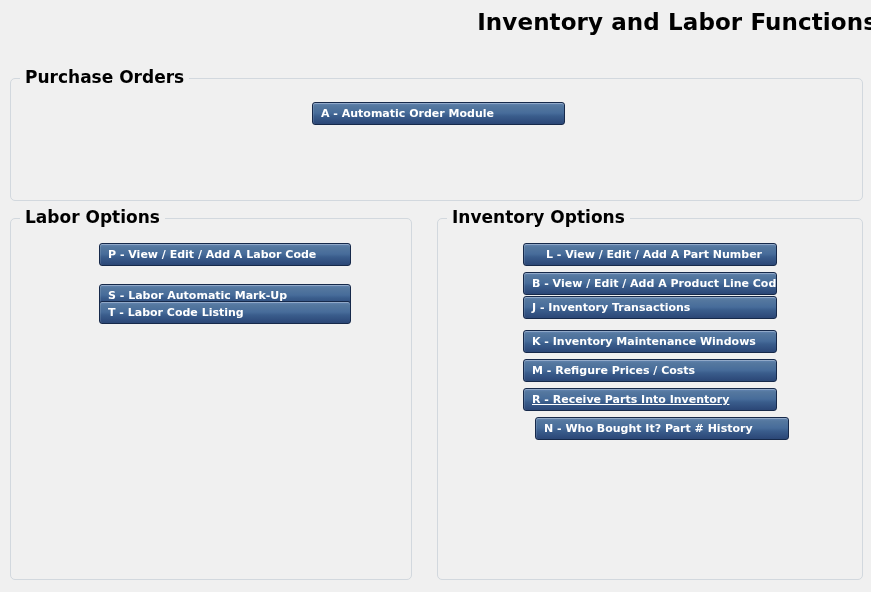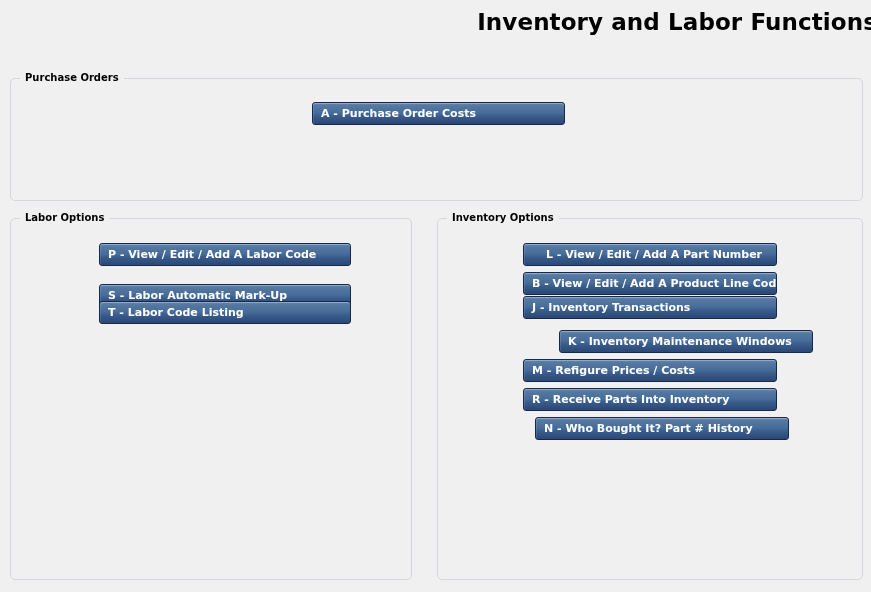--- a/index.html
+++ b/index.html
@@ -37,21 +37,21 @@
     border: 1px solid #d2d8de;
     border-radius: 5px;
     background: transparent;
   }
   .group-legend {
     position: absolute;
     top: -10px;
     left: 9px;
     padding: 0 5px;
     background: #f0f0f0;
-    font-size: 10px;
+    font-size: 17px;
     font-weight: bold;
     color: #000000;
     white-space: nowrap;
     line-height: 17px;
   }
 
   #group-purchase-orders {
     left: 10px;
     top: 78px;
     width: 851px;
@@ -117,35 +117,35 @@
   .labor-button.i2 { top: 301px; }
 
   
   .inventory-button {
     left: 523px;
     width: 254px;
   }
   .inventory-button.i0 { top: 243px; text-align: center; }
   .inventory-button.i1 { top: 272px; }
   .inventory-button.i2 { top: 296px; }
-  .inventory-button.i3 { top: 330px; margin-left: 36px; }
+  .inventory-button.i3 { top: 330px; }
   .inventory-button.i4 { top: 359px; }
-  .inventory-button.i5 { top: 388px; }
+  .inventory-button.i5 { top: 388px; text-decoration: underline; }
   .inventory-button.i6 { top: 417px; margin-left: 12px; }
 </style>
 </head>
 <body>
 
 <div id="page-title">Inventory and Labor Functions</div>
 
 <div class="groupbox" id="group-purchase-orders">
   <span class="group-legend">Purchase Orders</span>
 </div>
 
-<button class="menu-button" id="btn-purchase-order-module">A - Purchase Order Costs</button>
+<button class="menu-button" id="btn-purchase-order-module">A - Automatic Order Module</button>
 
 <div class="groupbox" id="group-labor-options">
   <span class="group-legend">Labor Options</span>
 </div>
 
 <button class="menu-button labor-button i0">P - View / Edit / Add A Labor Code</button>
 <button class="menu-button labor-button i1">S - Labor Automatic Mark-Up</button>
 <button class="menu-button labor-button i2">T - Labor Code Listing</button>
 
 <div class="groupbox" id="group-inventory-options">

